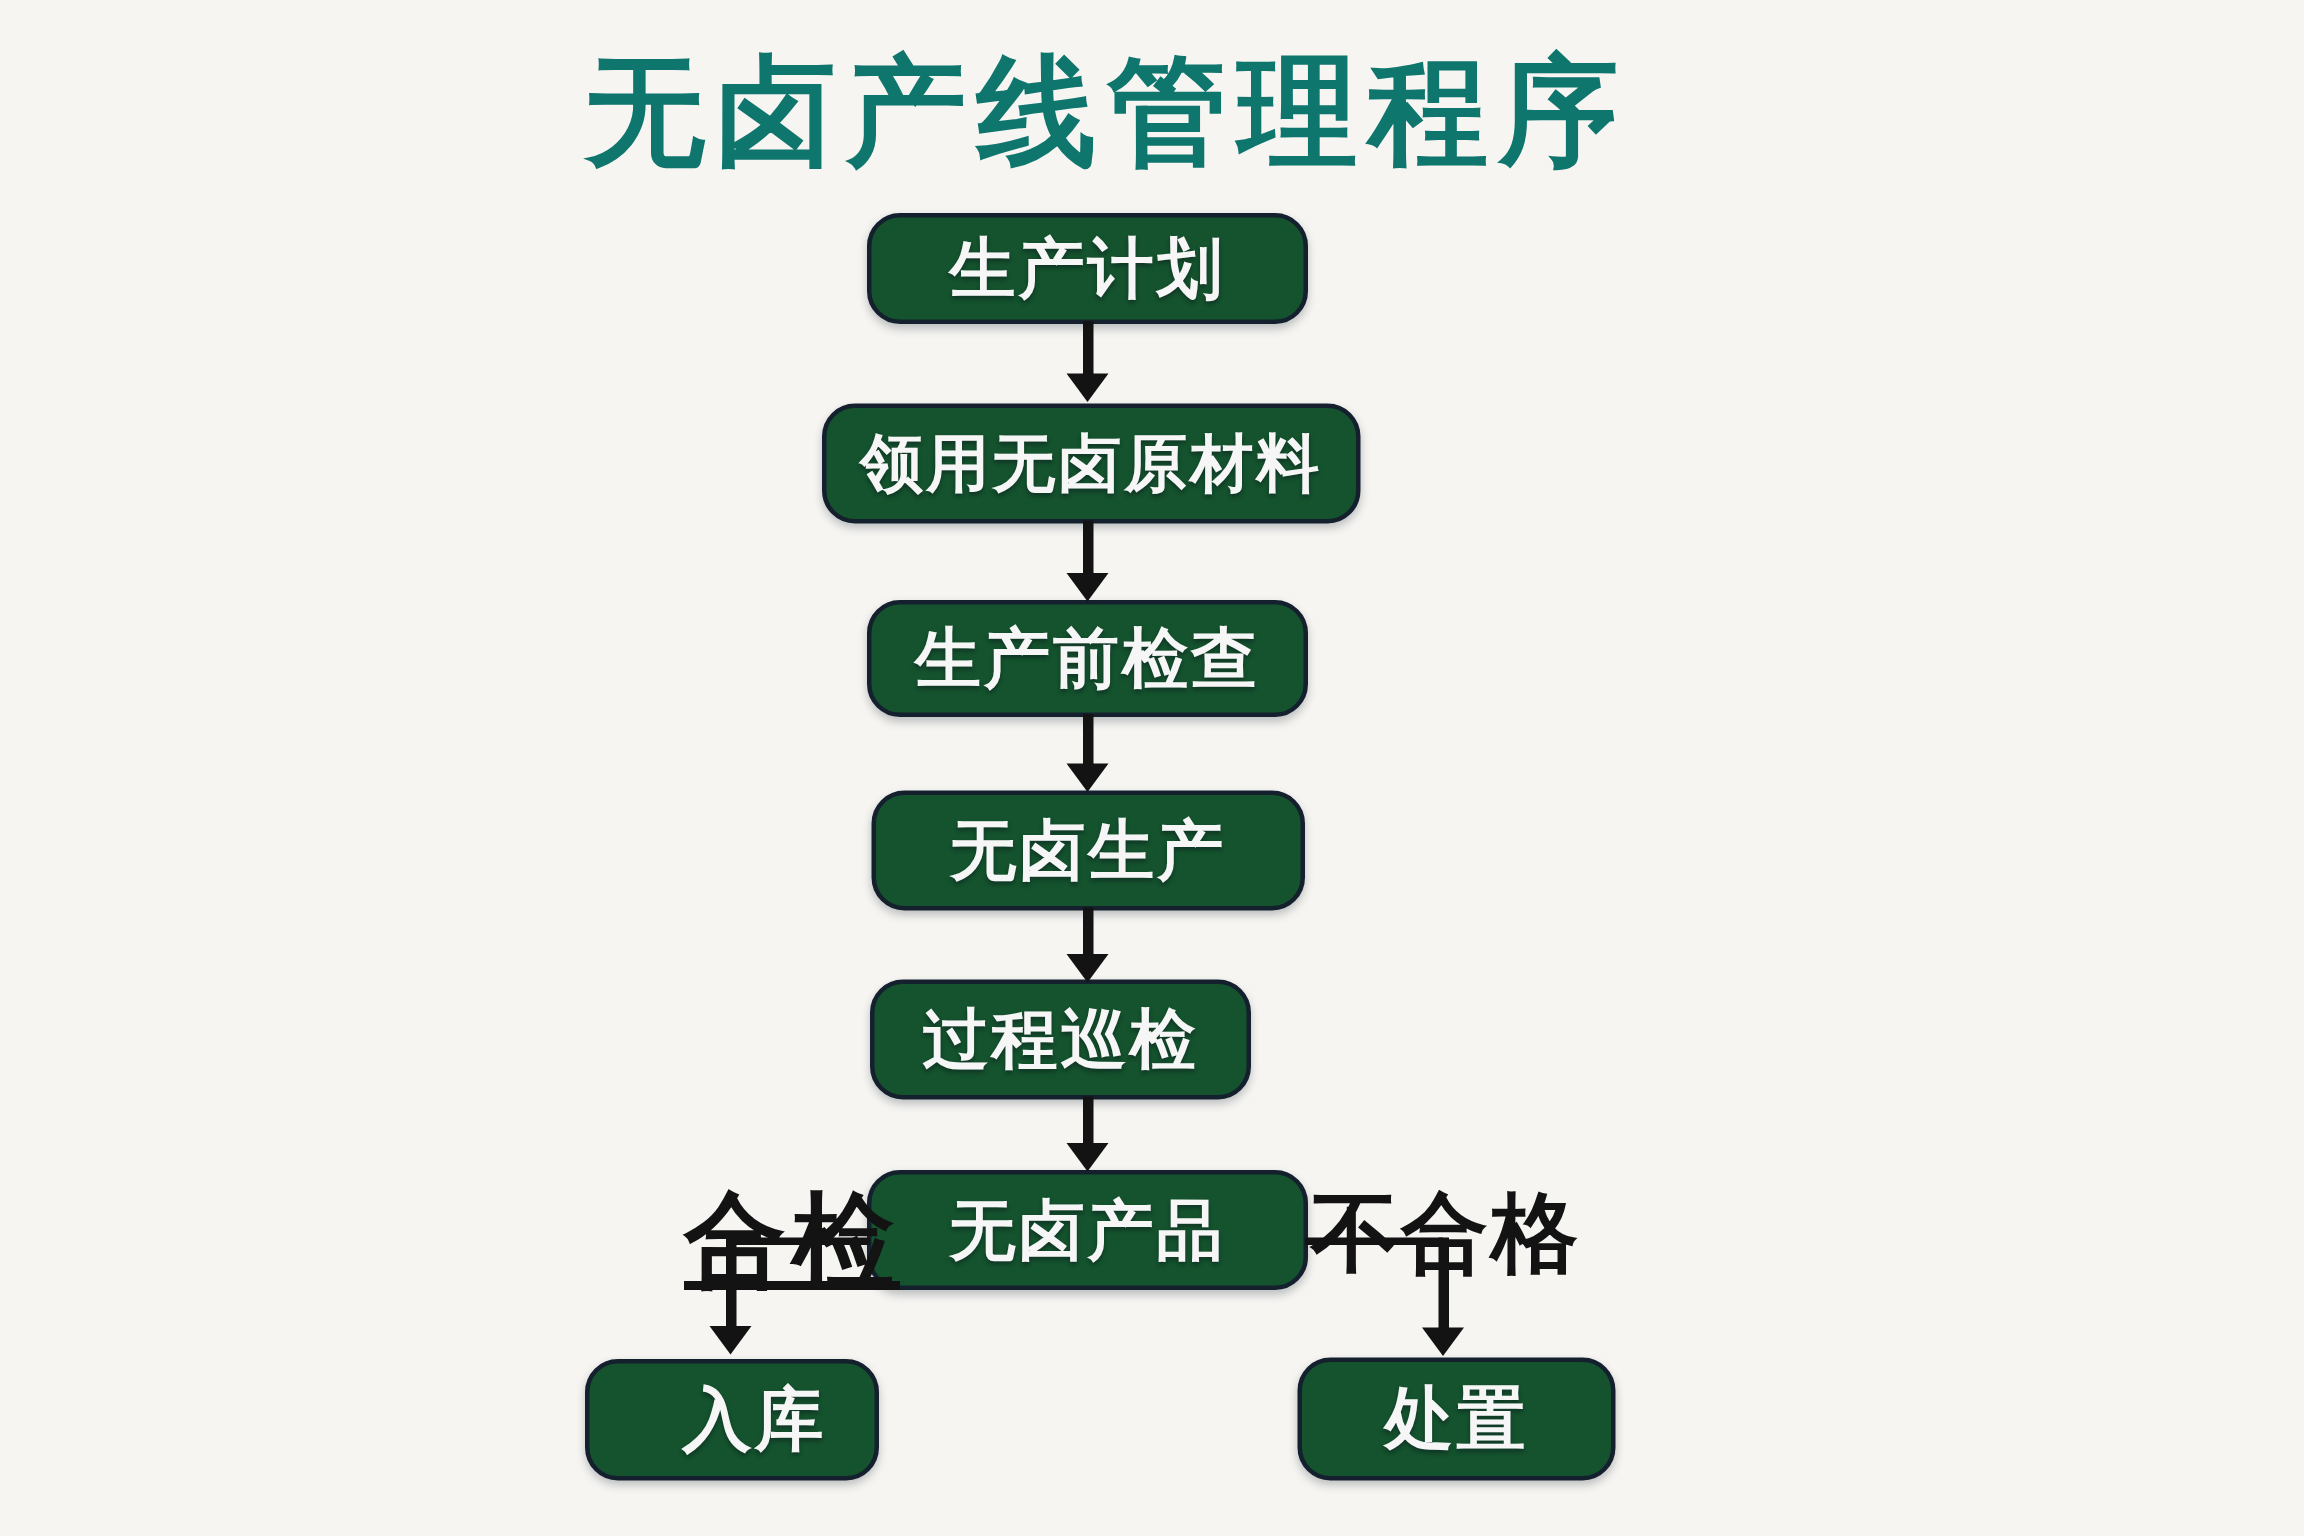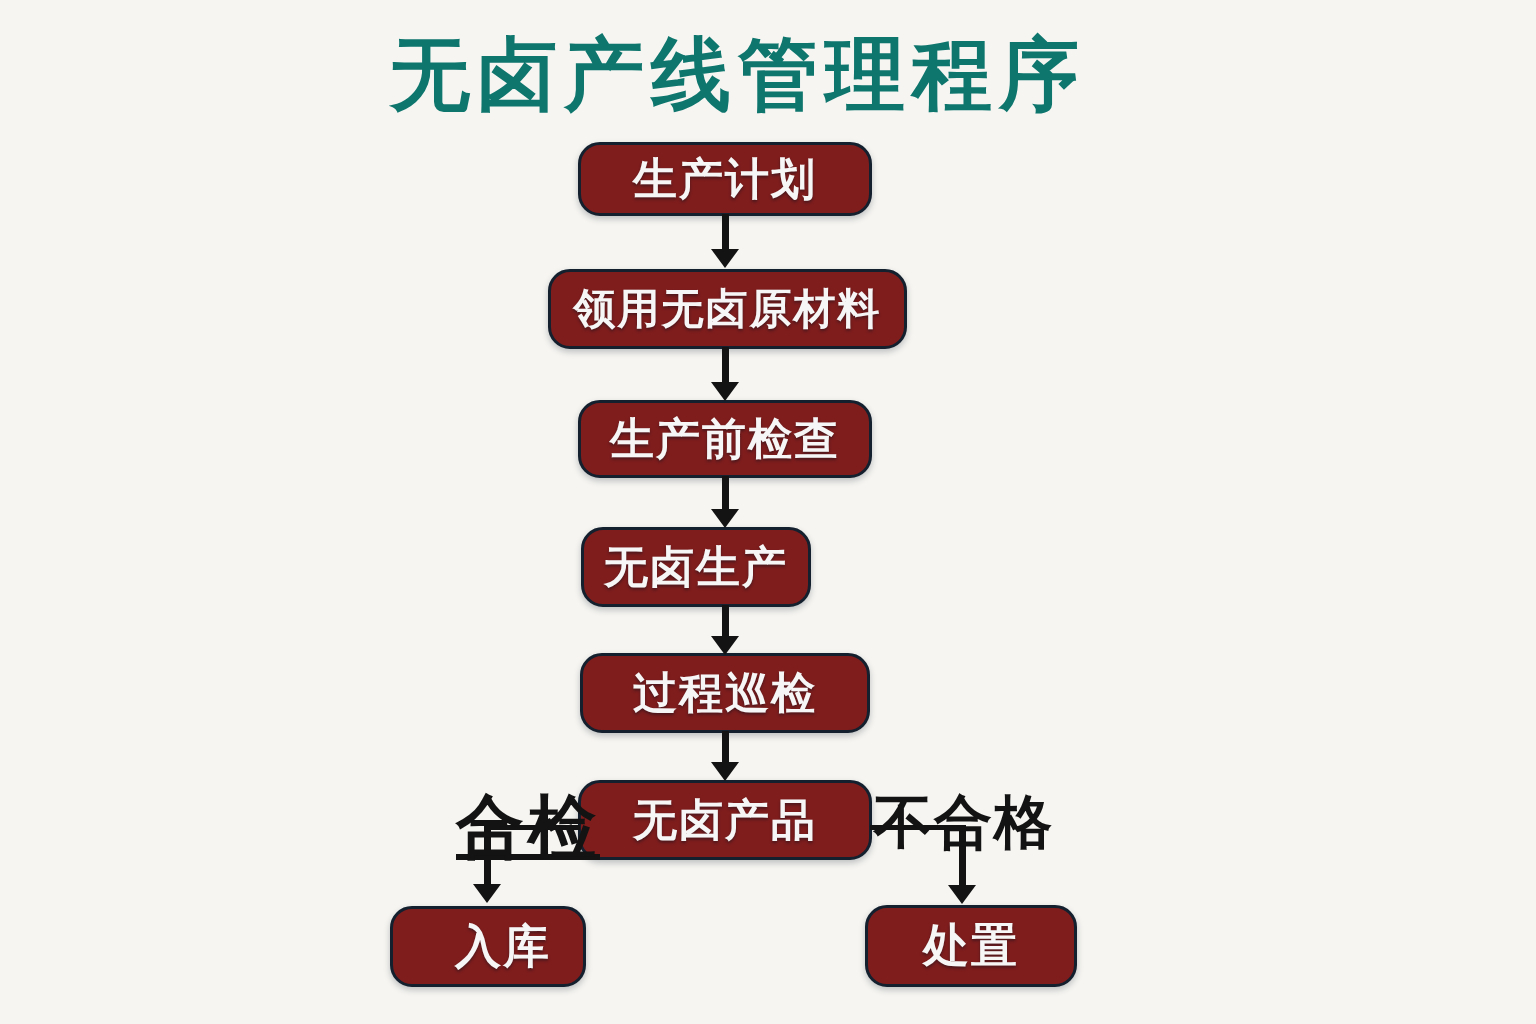--- a/index.html
+++ b/index.html
@@ -23,39 +23,39 @@
     white-space: nowrap;
     font-size: 80px;
     font-weight: 900;
     letter-spacing: 7px;
     color: #0f766e;
     margin: 0;
   }
   .node {
     position: absolute;
     box-sizing: border-box;
-    background: #7f1d1d;
+    background: #14532d;
     border: 3px solid #14202e;
     border-radius: 22px;
     color: #f6f6f6;
     font-size: 44px;
     font-weight: 800;
     letter-spacing: 2px;
     display: flex;
     align-items: center;
     justify-content: center;
     white-space: nowrap;
     box-shadow: 0 3px 6px rgba(20, 30, 45, 0.25);
     text-shadow: 0 2px 3px rgba(10, 18, 28, 0.45);
   }
   #n1 { left: 578px; top: 142px; width: 294px; height: 74px; }
   #n2 { left: 548px; top: 269px; width: 359px; height: 80px; font-size: 42px; }
   #n3 { left: 578px; top: 400px; width: 294px; height: 78px; }
-  #n4 { left: 581px; top: 527px; width: 230px; height: 80px; }
-  #n5 { left: 580px; top: 653px; width: 290px; height: 80px; border-radius: 22px; }
+  #n4 { left: 581px; top: 527px; width: 289px; height: 80px; }
+  #n5 { left: 580px; top: 653px; width: 254px; height: 80px; border-radius: 22px; }
   #n6 { left: 578px; top: 780px; width: 294px; height: 80px; }
   #n7 { left: 390px; top: 906px; width: 196px; height: 81px; font-size: 46px; padding-left: 30px; }
   #n8 { left: 865px; top: 905px; width: 212px; height: 82px; font-size: 46px; }
 
   .shaft {
     position: absolute;
     width: 7px;
     background: #131313;
   }
   .hline {

